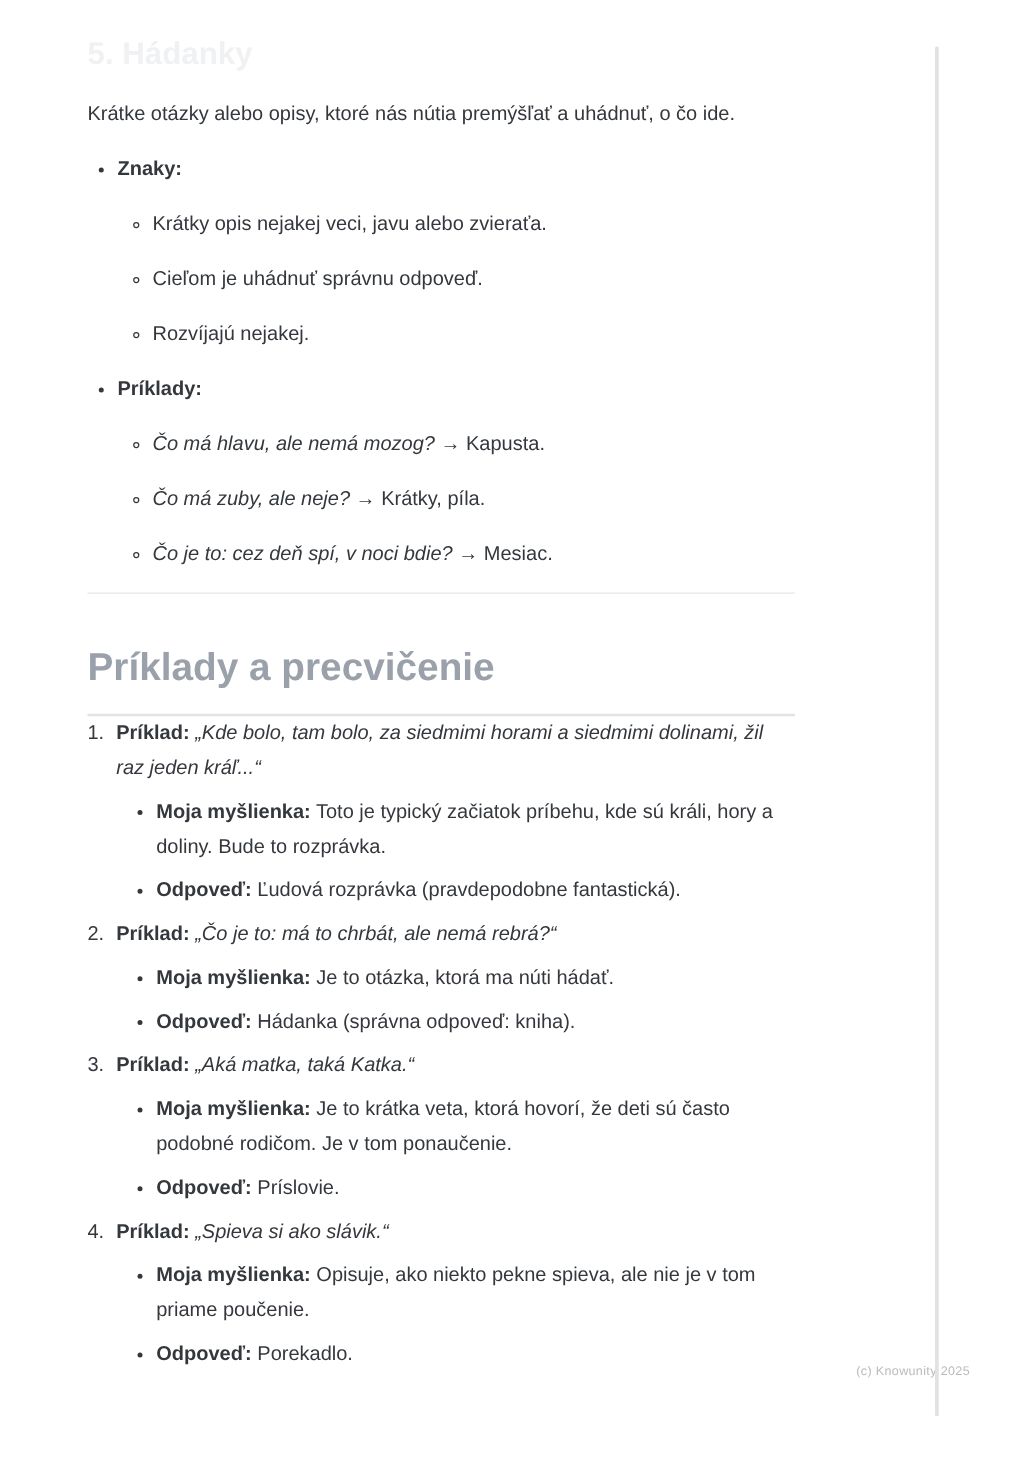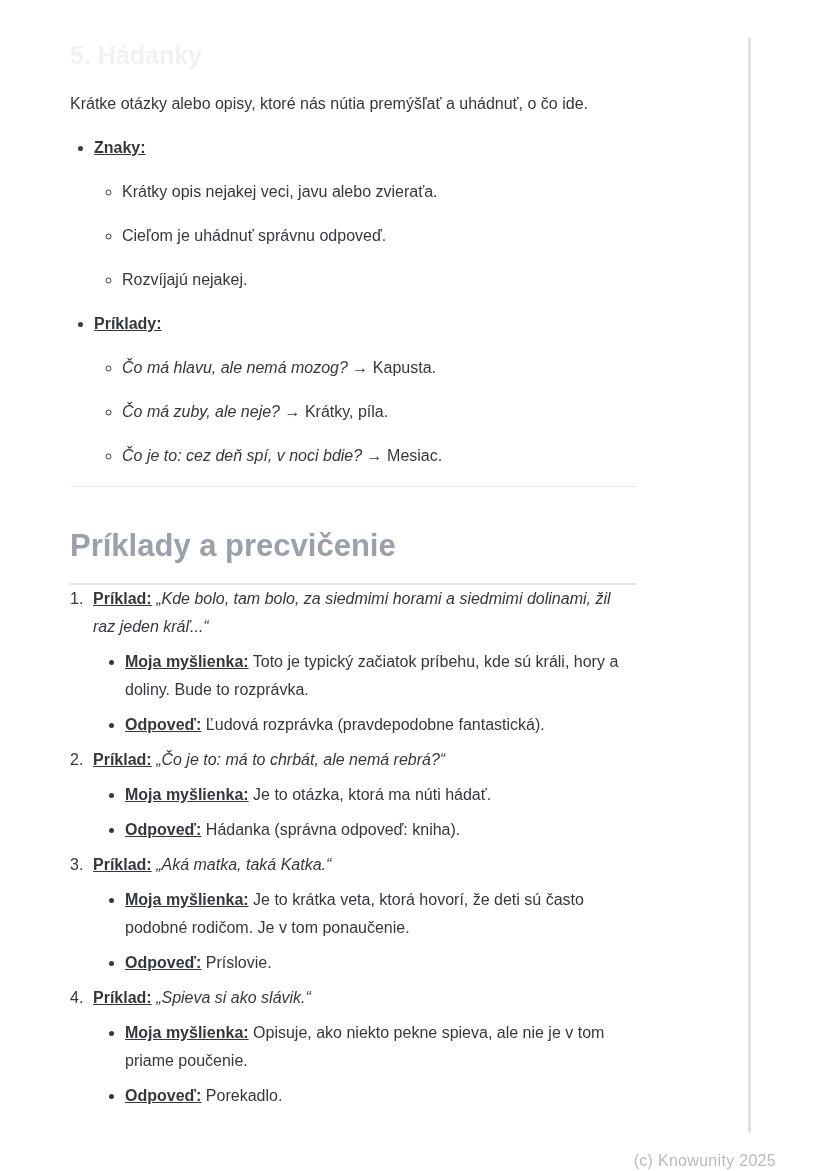--- a/index.html
+++ b/index.html
@@ -6,33 +6,33 @@
   body {
     width: 828px; height: 1171px;
     background: #ffffff;
     font-family: "Liberation Sans", sans-serif;
     color: #34383d;
     position: relative;
     overflow: hidden;
   }
   .content {
     position: absolute;
-    left: 70px; top: 40px;
+    left: 70px; top: 28px;
     width: 566px;
   }
   .faded-title {
     font-size: 25px;
     font-weight: 700;
     color: #f0f1f3;
     margin: 0 0 20px 0;
     line-height: 30px;
   }
   .body-text { font-size: 16px; line-height: 28px; }
   p.intro   { margin: 0 0 16px 0; }
-  .b { font-weight: 700; text-decoration: underline; }
+  .b { font-weight: 700; }
   .i { font-style: italic; }
 
   ul.top {
     list-style: disc;
     margin: 0 0 9px 0;
     padding: 0 0 0 24px;
   }
   ul.top > li { margin-bottom: 2px; }
   ul.sub1 {
     list-style: circle;
@@ -67,22 +67,22 @@
   ul.ex-sub {
     list-style: disc;
     margin: 7px 0 0 0;
     padding: 0 0 0 32px;
   }
   ul.ex-sub > li { margin-bottom: 7px; }
 
   .footer-note {
     position: absolute;
     right: 52px;
-    top: 1152px;
-    font-size: 16px;
+    top: 1092px;
+    font-size: 10px;
     color: #b8babd;
     letter-spacing: 0.3px;
     text-align: center;
   }
   .scrollbar-thumb {
     position: absolute;
     left: 748px; top: 37px;
     width: 3px; height: 1096px;
     background: #e2e2e3;
     border-radius: 2px;

